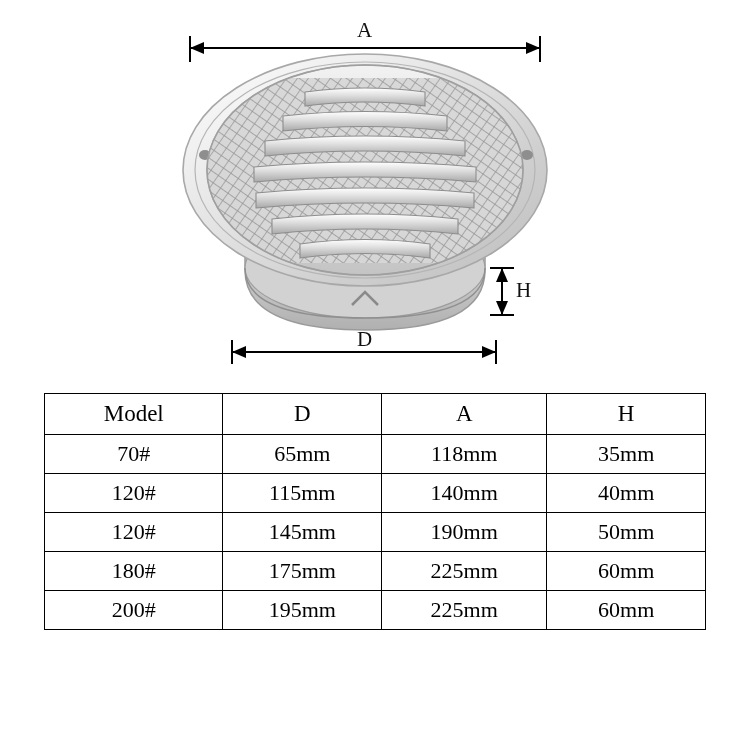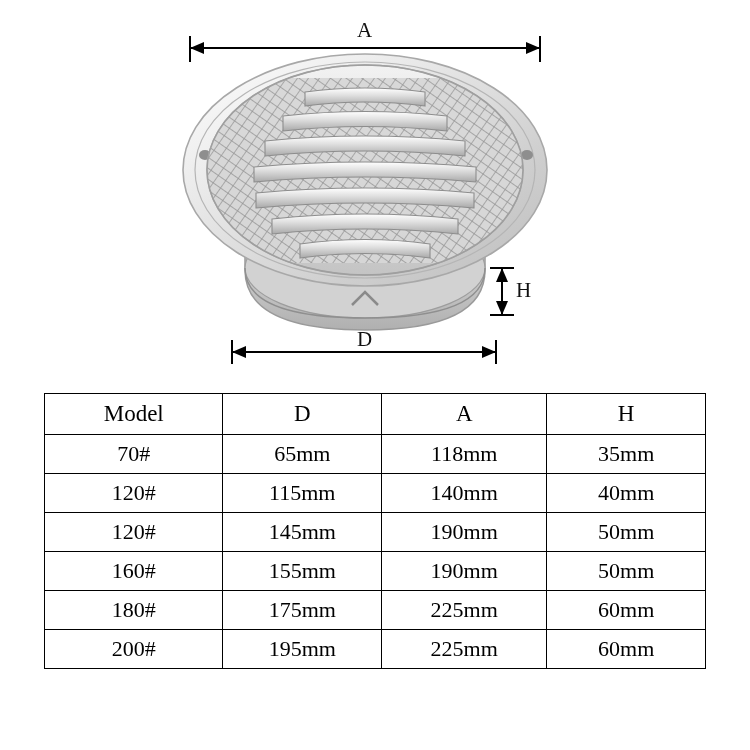--- a/index.html
+++ b/index.html
@@ -191,26 +191,20 @@
       <td>140mm</td>
       <td>40mm</td>
     </tr>
     <tr>
       <td>120#</td>
       <td>145mm</td>
       <td>190mm</td>
       <td>50mm</td>
     </tr>
     <tr>
-      <td>160#</td>
-      <td>155mm</td>
-      <td>190mm</td>
-      <td>50mm</td>
-    </tr>
-    <tr>
       <td>180#</td>
       <td>175mm</td>
       <td>225mm</td>
       <td>60mm</td>
     </tr>
     <tr>
       <td>200#</td>
       <td>195mm</td>
       <td>225mm</td>
       <td>60mm</td>

